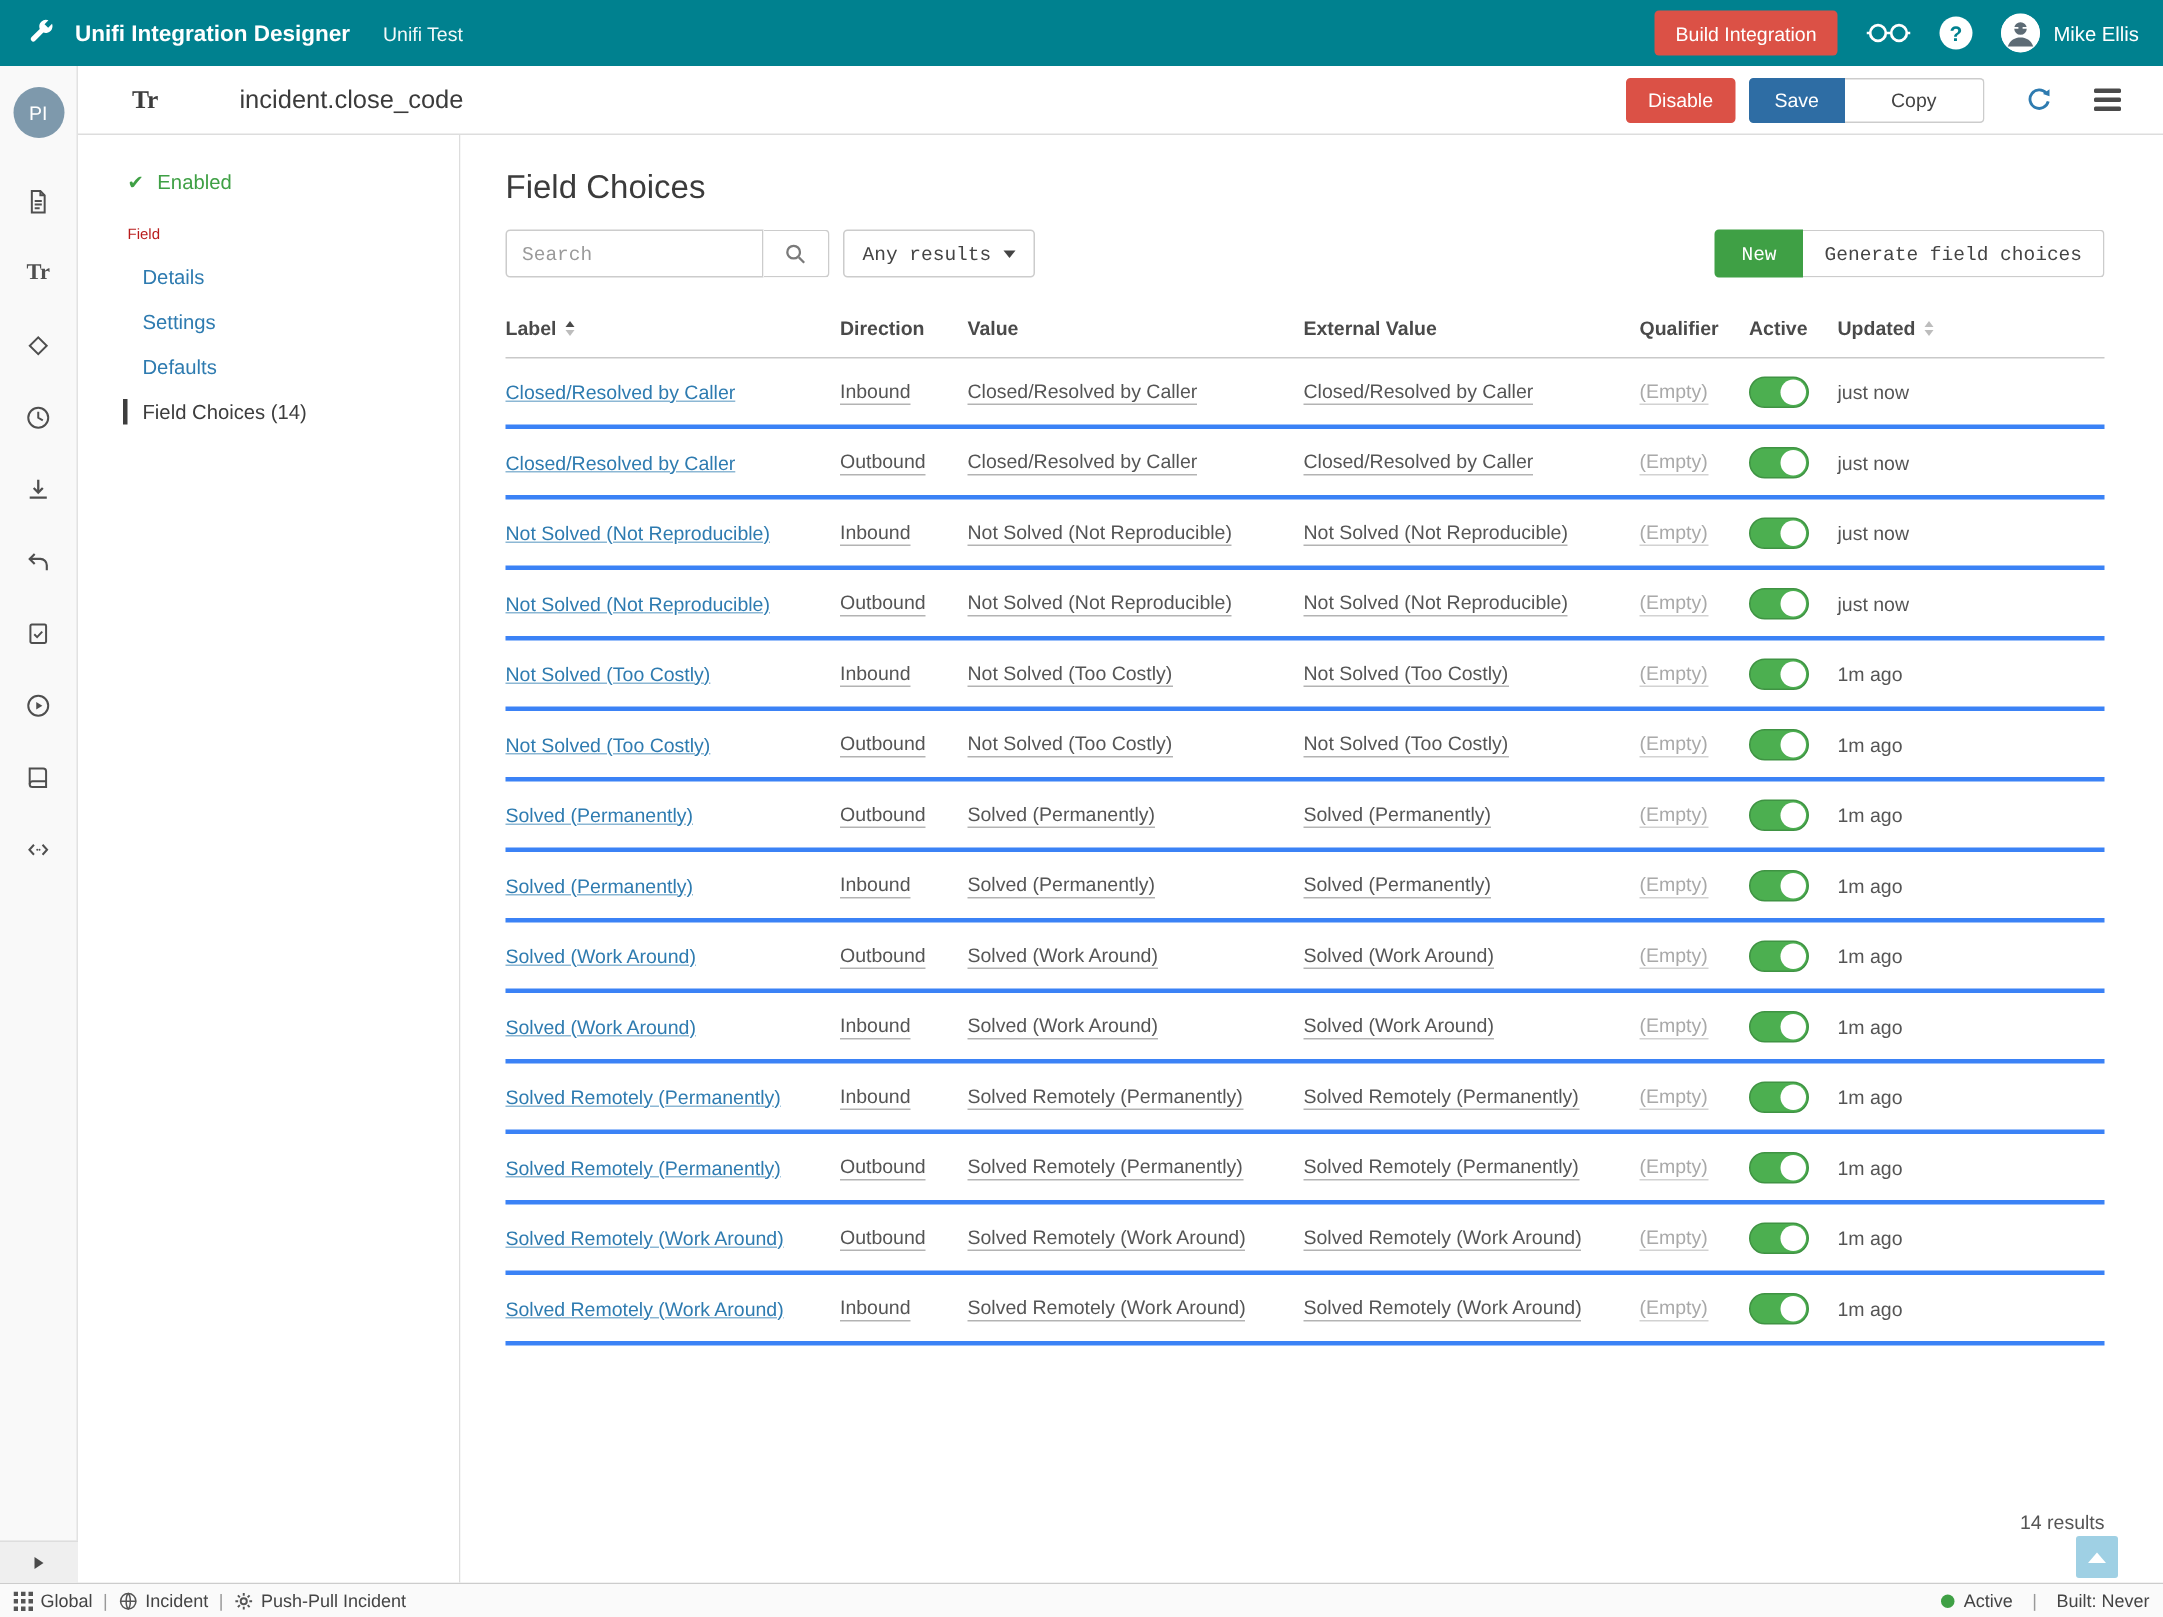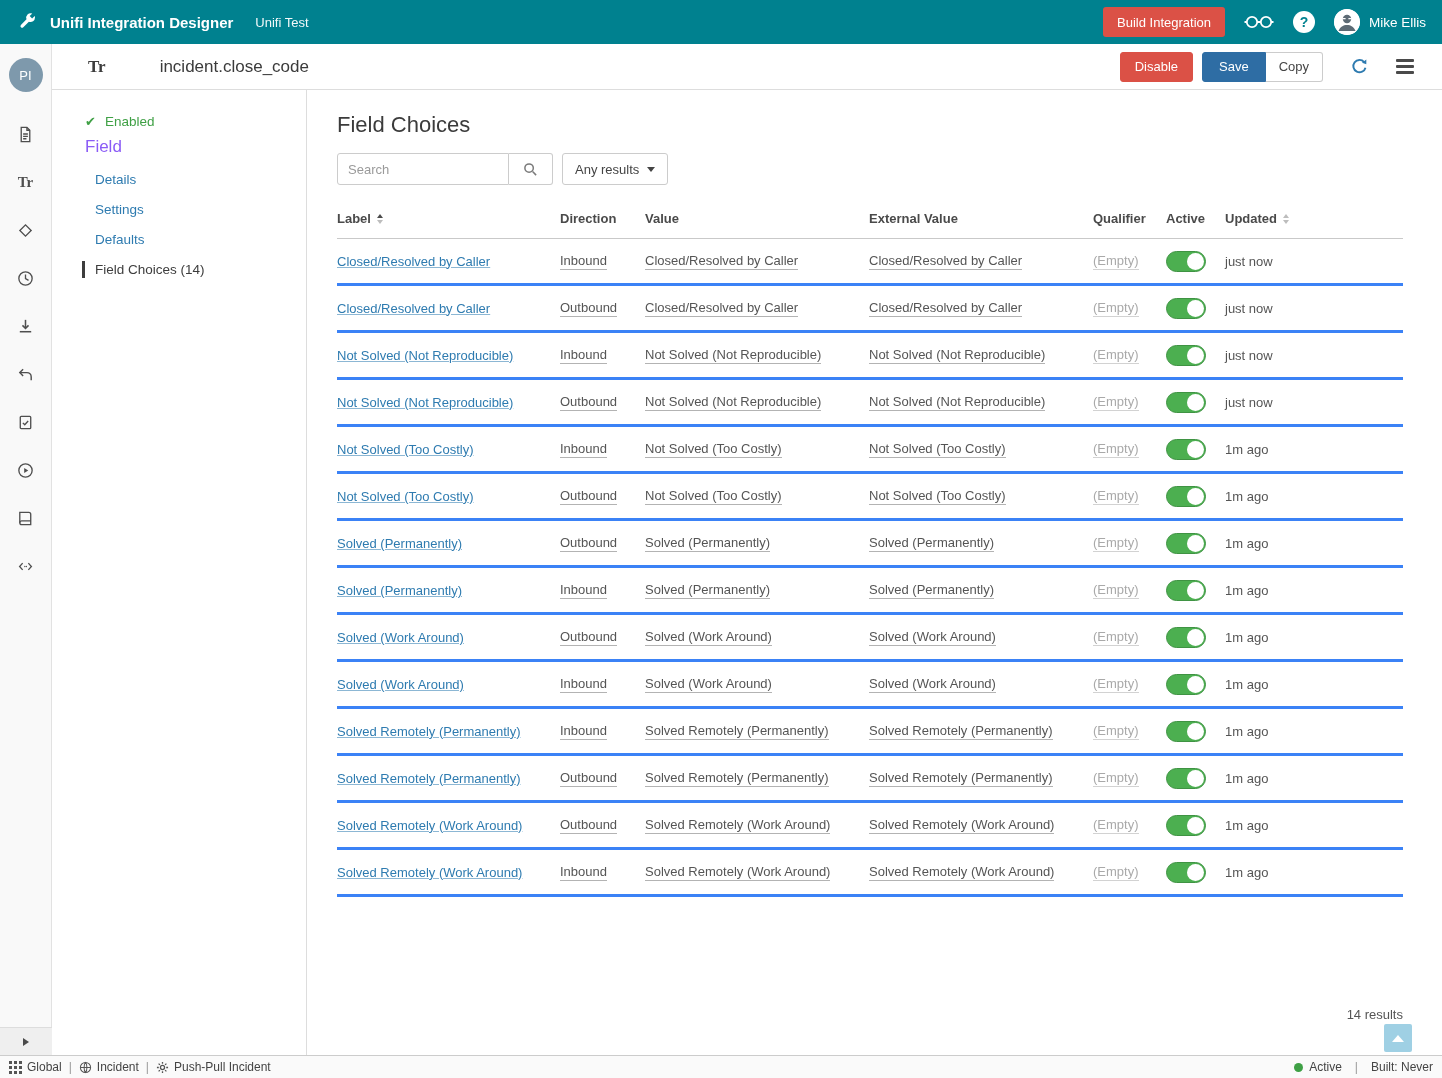--- a/index.html
+++ b/index.html
@@ -46,41 +46,41 @@
 
   
   .header{height:46px;background:#fff;border-bottom:1px solid #ddd;
     display:flex;align-items:center;padding:0 28px 0 36px;flex:0 0 46px;}
   .tr-icon{font-family:"Liberation Serif",serif;font-weight:700;font-size:17px;color:#3d3d3d;}
   .header-title{font-size:17px;color:#3b3b3b;margin-left:14px;padding-left:40px;}
   .header-right{margin-left:auto;display:flex;align-items:center;}
   .btn{height:30px;font-size:13px;font-family:inherit;cursor:pointer;}
   .btn-disable{background:var(--red);border:1px solid var(--red);color:#fff;padding:0 14px;border-radius:3px;}
   .btn-save{background:var(--blue);border:1px solid var(--blue);color:#fff;padding:0 16px;border-radius:3px 0 0 3px;margin-left:9px;}
-  .btn-copy{background:#fff;border:1px solid #ccc;border-left:none;color:#444;padding:0 13px;border-radius:0 3px 3px 0;}
+  .btn-copy{background:#fff;border:1px solid #ccc;border-left:none;color:#444;padding:0 31px;border-radius:0 3px 3px 0;}
   .refresh{margin-left:27px;cursor:pointer;}
   .burger{margin-left:27px;cursor:pointer;display:flex;flex-direction:column;gap:3.5px;}
   .burger span{width:18px;height:2.4px;background:#4a4a4a;border-radius:1px;}
 
   .content-row{flex:1;display:flex;min-height:0;}
 
   
   .nav{width:255px;border-right:1px solid #ddd;padding-top:24px;flex:0 0 255px;background:#fff;}
   .enabled{display:flex;align-items:center;gap:9px;padding-left:33px;color:var(--green);font-size:13.5px;}
   .check{font-size:13px;}
-  .nav-section{margin-top:8px;padding-left:33px;color:#8b5cf6;font-size:17px;}
+  .nav-section{margin-top:22px;padding-left:33px;color:#b91c1c;font-size:10px;}
   .nav-items{margin-top:7px;}
   .nav-item{height:30px;display:flex;align-items:center;padding-left:43px;font-size:13.5px;color:var(--link);cursor:pointer;}
   .nav-item.active{color:#3d3d3d;padding-left:30px;}
   .active-bar{width:3px;height:17px;background:#3d3d3d;margin-right:10px;}
 
   
   .main{flex:1;position:relative;padding:0 39px 0 30px;background:#fff;min-width:0;}
   .main-title{font-size:22px;color:#3b3b3b;margin-top:22px;font-weight:500;}
-  .toolbar{display:flex;align-items:flex-end;margin-top:15px;}
+  .toolbar{display:flex;align-items:flex-end;margin-top:15px;font-family:Liberation Mono, monospace;}
   .search-input{width:172px;height:32px;border:1px solid #ccc;border-radius:3px 0 0 3px;
     padding:0 10px;font-size:13px;font-family:inherit;color:#555;outline:none;}
   .search-input::placeholder{color:#9a9a9a;}
   .search-btn{width:44px;height:32px;border:1px solid #ccc;border-left:none;background:#fff;
     border-radius:0 3px 3px 0;display:flex;align-items:center;justify-content:center;cursor:pointer;}
   .filter-btn{margin-left:9px;height:32px;border:1px solid #ccc;background:#fff;border-radius:3px;
     padding:0 12px;font-size:13px;color:#444;display:flex;align-items:center;gap:8px;cursor:pointer;font-family:inherit;}
   .caret-down{width:0;height:0;border-left:4px solid transparent;border-right:4px solid transparent;border-top:5px solid #444;}
   .toolbar-right{margin-left:auto;display:flex;}
   .btn-new{height:32px;background:var(--green);border:1px solid var(--green);color:#fff;
@@ -284,20 +284,24 @@
           <button class="search-btn">
             <svg width="15" height="15" viewBox="0 0 16 16">
                 <circle cx="6.5" cy="6.5" r="4.5" fill="none" stroke="#7a7a7a" stroke-width="1.6"></circle>
                 <line x1="10.2" y1="10.2" x2="14" y2="14" stroke="#7a7a7a" stroke-width="1.6"></line>
               </svg>
           </button>
           <button class="filter-btn">
             <span>Any results</span>
             <span class="caret-down"></span>
           </button>
+          <div class="toolbar-right">
+            <button class="btn-new">New</button>
+            <button class="btn-generate">Generate field choices</button>
+          </div>
         </div>
 
         <div class="table">
           <div class="thead">
             <div class="th c1">
               <span>Label</span>
               <span class="sort asc">
                   <span class="tri up"></span>
                   <span class="tri down"></span>
                 </span>

